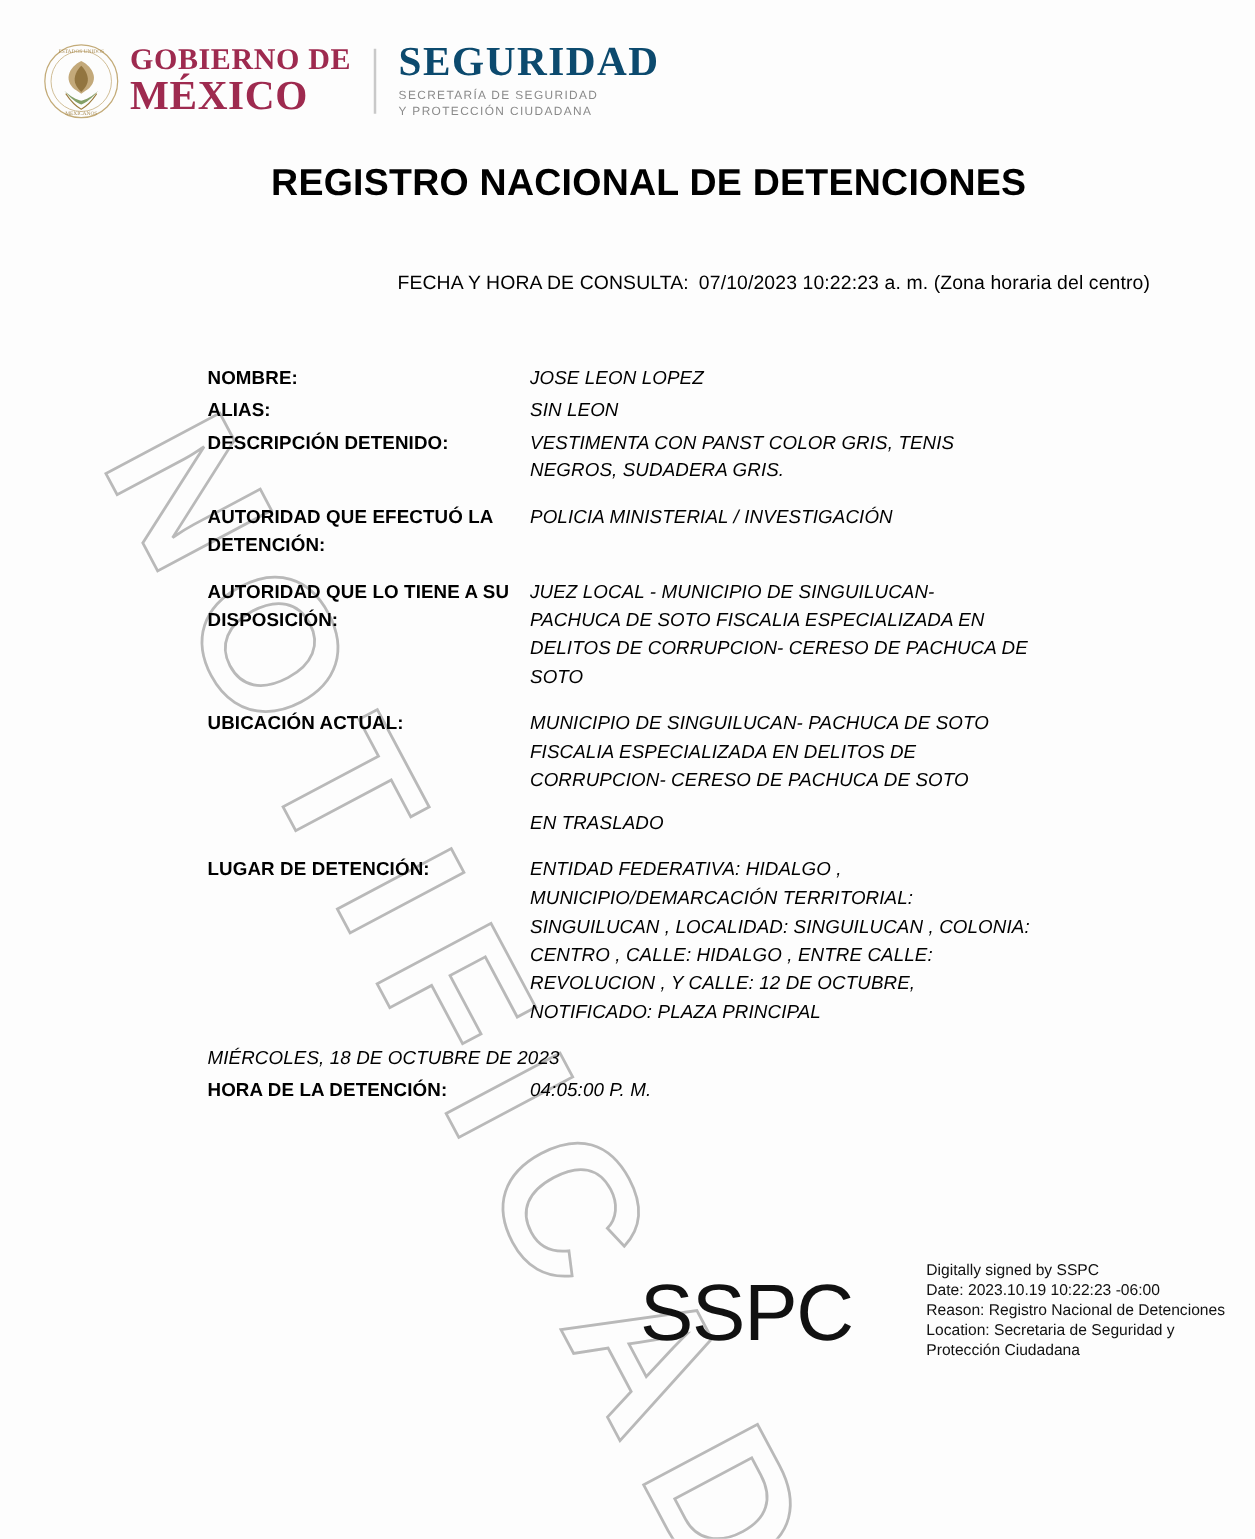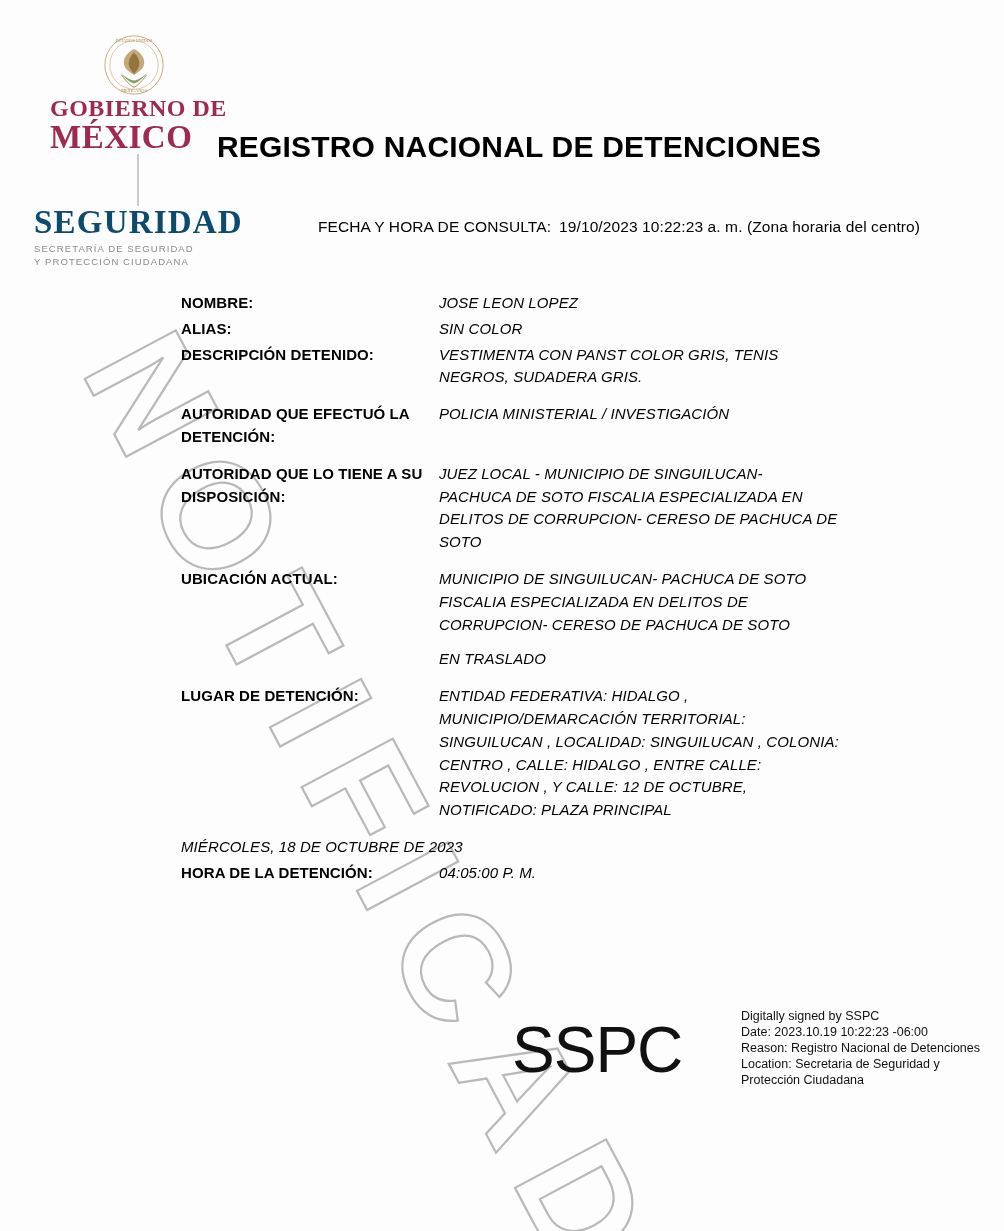--- a/index.html
+++ b/index.html
@@ -51,21 +51,20 @@
     width: 1004px;
     height: 112px;
     z-index: 10;
   }
   .logo-wrap {
     position: absolute;
     left: 34px; top: 34px;
     display: flex;
     align-items: center;
     height: 62px;
-    flex-direction: column;
   }
   .eagle {
     width: 62px; height: 62px;
     margin-right: 8px;
     flex: 0 0 auto;
   }
   .gob-block {
     display: flex;
     flex-direction: column;
     justify-content: center;
@@ -142,21 +141,20 @@
   .fields {
     position: absolute;
     left: 166px; top: 292px;
     width: 770px;
     z-index: 10;
   }
   .field-row {
     display: flex;
     align-items: flex-start;
     margin-bottom: 6px;
-    margin-left: 15px;
   }
   .field-label {
     flex: 0 0 258px;
     font-size: 15px;
     font-weight: 700;
     line-height: 1.52;
     letter-spacing: 0.1px;
   }
   .field-value {
     flex: 1 1 auto;
@@ -240,34 +238,34 @@
           <span>Y PROTECCIÓN CIUDADANA</span>
         </div>
       </div>
 
     </div>
   </div>
 
   <div class="doc-title">REGISTRO NACIONAL DE DETENCIONES</div>
 
   <div class="consulta">
-    <span class="c-label">FECHA Y HORA DE CONSULTA:</span><span class="c-value">19/10/2023 10:22:23 a. m. (Zona horaria del centro)</span>
+    <span class="c-label">FECHA Y HORA DE CONSULTA:</span><span class="c-value">07/10/2023 10:22:23 a. m. (Zona horaria del centro)</span>
   </div>
 
   <div class="fields">
       <div class="field-row row-gap-sm">
         <div class="field-label">NOMBRE:</div>
         <div class="field-value">
           <span class="vline">JOSE  LEON  LOPEZ</span>
         </div>
       </div>
       <div class="field-row row-gap-sm">
         <div class="field-label">ALIAS:</div>
         <div class="field-value">
-          <span class="vline">SIN COLOR</span>
+          <span class="vline">SIN LEON</span>
         </div>
       </div>
       <div class="field-row row-gap-md">
         <div class="field-label">DESCRIPCIÓN DETENIDO:</div>
         <div class="field-value">
           <span class="vline">VESTIMENTA CON PANST COLOR GRIS, TENIS</span>
           <span class="vline">NEGROS, SUDADERA GRIS.</span>
         </div>
       </div>
       <div class="field-row row-gap-md">

